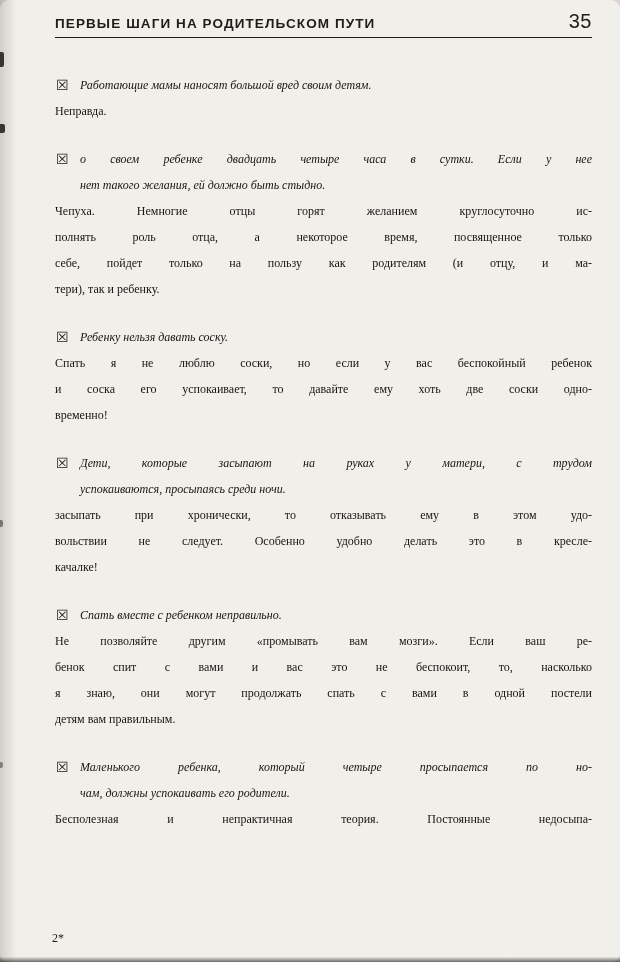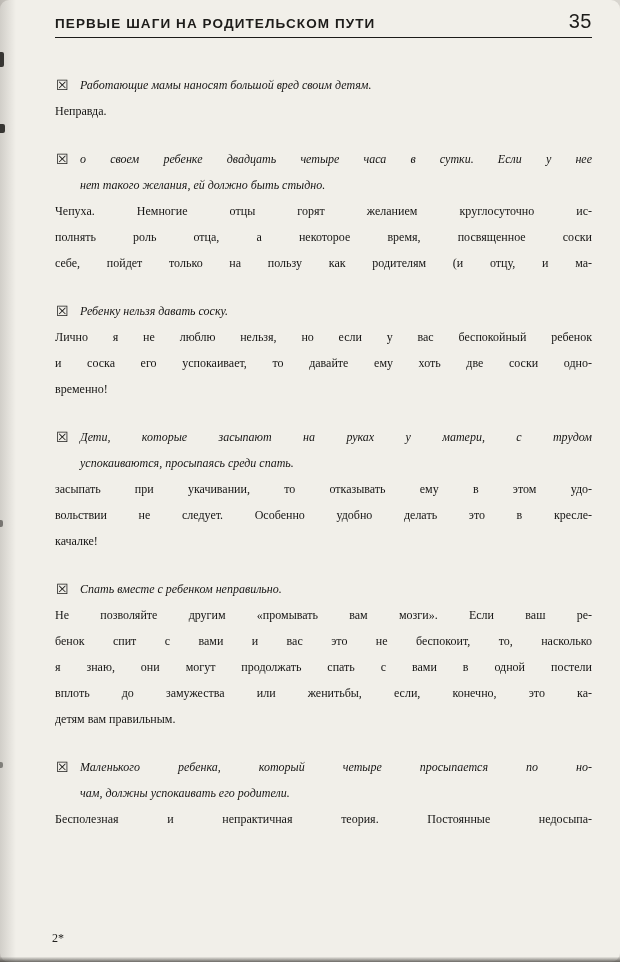--- a/index.html
+++ b/index.html
@@ -109,57 +109,57 @@
         </div>
       </section>
       <section class="item">
         <div class="statement">
           <span class="bullet">☒</span>
           <span class="line just">о своем ребенке двадцать четыре часа в сутки. Если у нее</span>
           <span class="line">нет такого желания, ей должно быть стыдно.</span>
         </div>
         <div class="response">
           <span class="line just">Чепуха. Немногие отцы горят желанием круглосуточно ис-</span>
-          <span class="line just">полнять роль отца, а некоторое время, посвященное соски</span>
+          <span class="line just">полнять роль отца, а некоторое время, посвященное только</span>
           <span class="line just">себе, пойдет только на пользу как родителям (и отцу, и ма-</span>
+          <span class="line">тери), так и ребенку.</span>
         </div>
       </section>
       <section class="item">
         <div class="statement">
           <span class="bullet">☒</span>
           <span class="line">Ребенку нельзя давать соску.</span>
         </div>
         <div class="response">
-          <span class="line just">Лично я не люблю нельзя, но если у вас беспокойный ребенок</span>
+          <span class="line just">Спать я не люблю соски, но если у вас беспокойный ребенок</span>
           <span class="line just">и соска его успокаивает, то давайте ему хоть две соски одно-</span>
           <span class="line">временно!</span>
         </div>
       </section>
       <section class="item">
         <div class="statement">
           <span class="bullet">☒</span>
           <span class="line just">Дети, которые засыпают на руках у матери, с трудом</span>
-          <span class="line">успокаиваются, просыпаясь среди спать.</span>
+          <span class="line">успокаиваются, просыпаясь среди ночи.</span>
         </div>
         <div class="response">
-          <span class="line just">засыпать при укачивании, то отказывать ему в этом удо-</span>
+          <span class="line just">засыпать при хронически, то отказывать ему в этом удо-</span>
           <span class="line just">вольствии не следует. Особенно удобно делать это в кресле-</span>
           <span class="line">качалке!</span>
         </div>
       </section>
       <section class="item">
         <div class="statement">
           <span class="bullet">☒</span>
           <span class="line">Спать вместе с ребенком неправильно.</span>
         </div>
         <div class="response">
           <span class="line just">Не позволяйте другим «промывать вам мозги». Если ваш ре-</span>
           <span class="line just">бенок спит с вами и вас это не беспокоит, то, насколько</span>
           <span class="line just">я знаю, они могут продолжать спать с вами в одной постели</span>
-          <span class="line just">вплоть до замужества или женитьбы, если, конечно, это ка-</span>
           <span class="line">детям вам правильным.</span>
         </div>
       </section>
       <section class="item">
         <div class="statement">
           <span class="bullet">☒</span>
           <span class="line just">Маленького ребенка, который четыре просыпается по но-</span>
           <span class="line">чам, должны успокаивать его родители.</span>
         </div>
         <div class="response">

